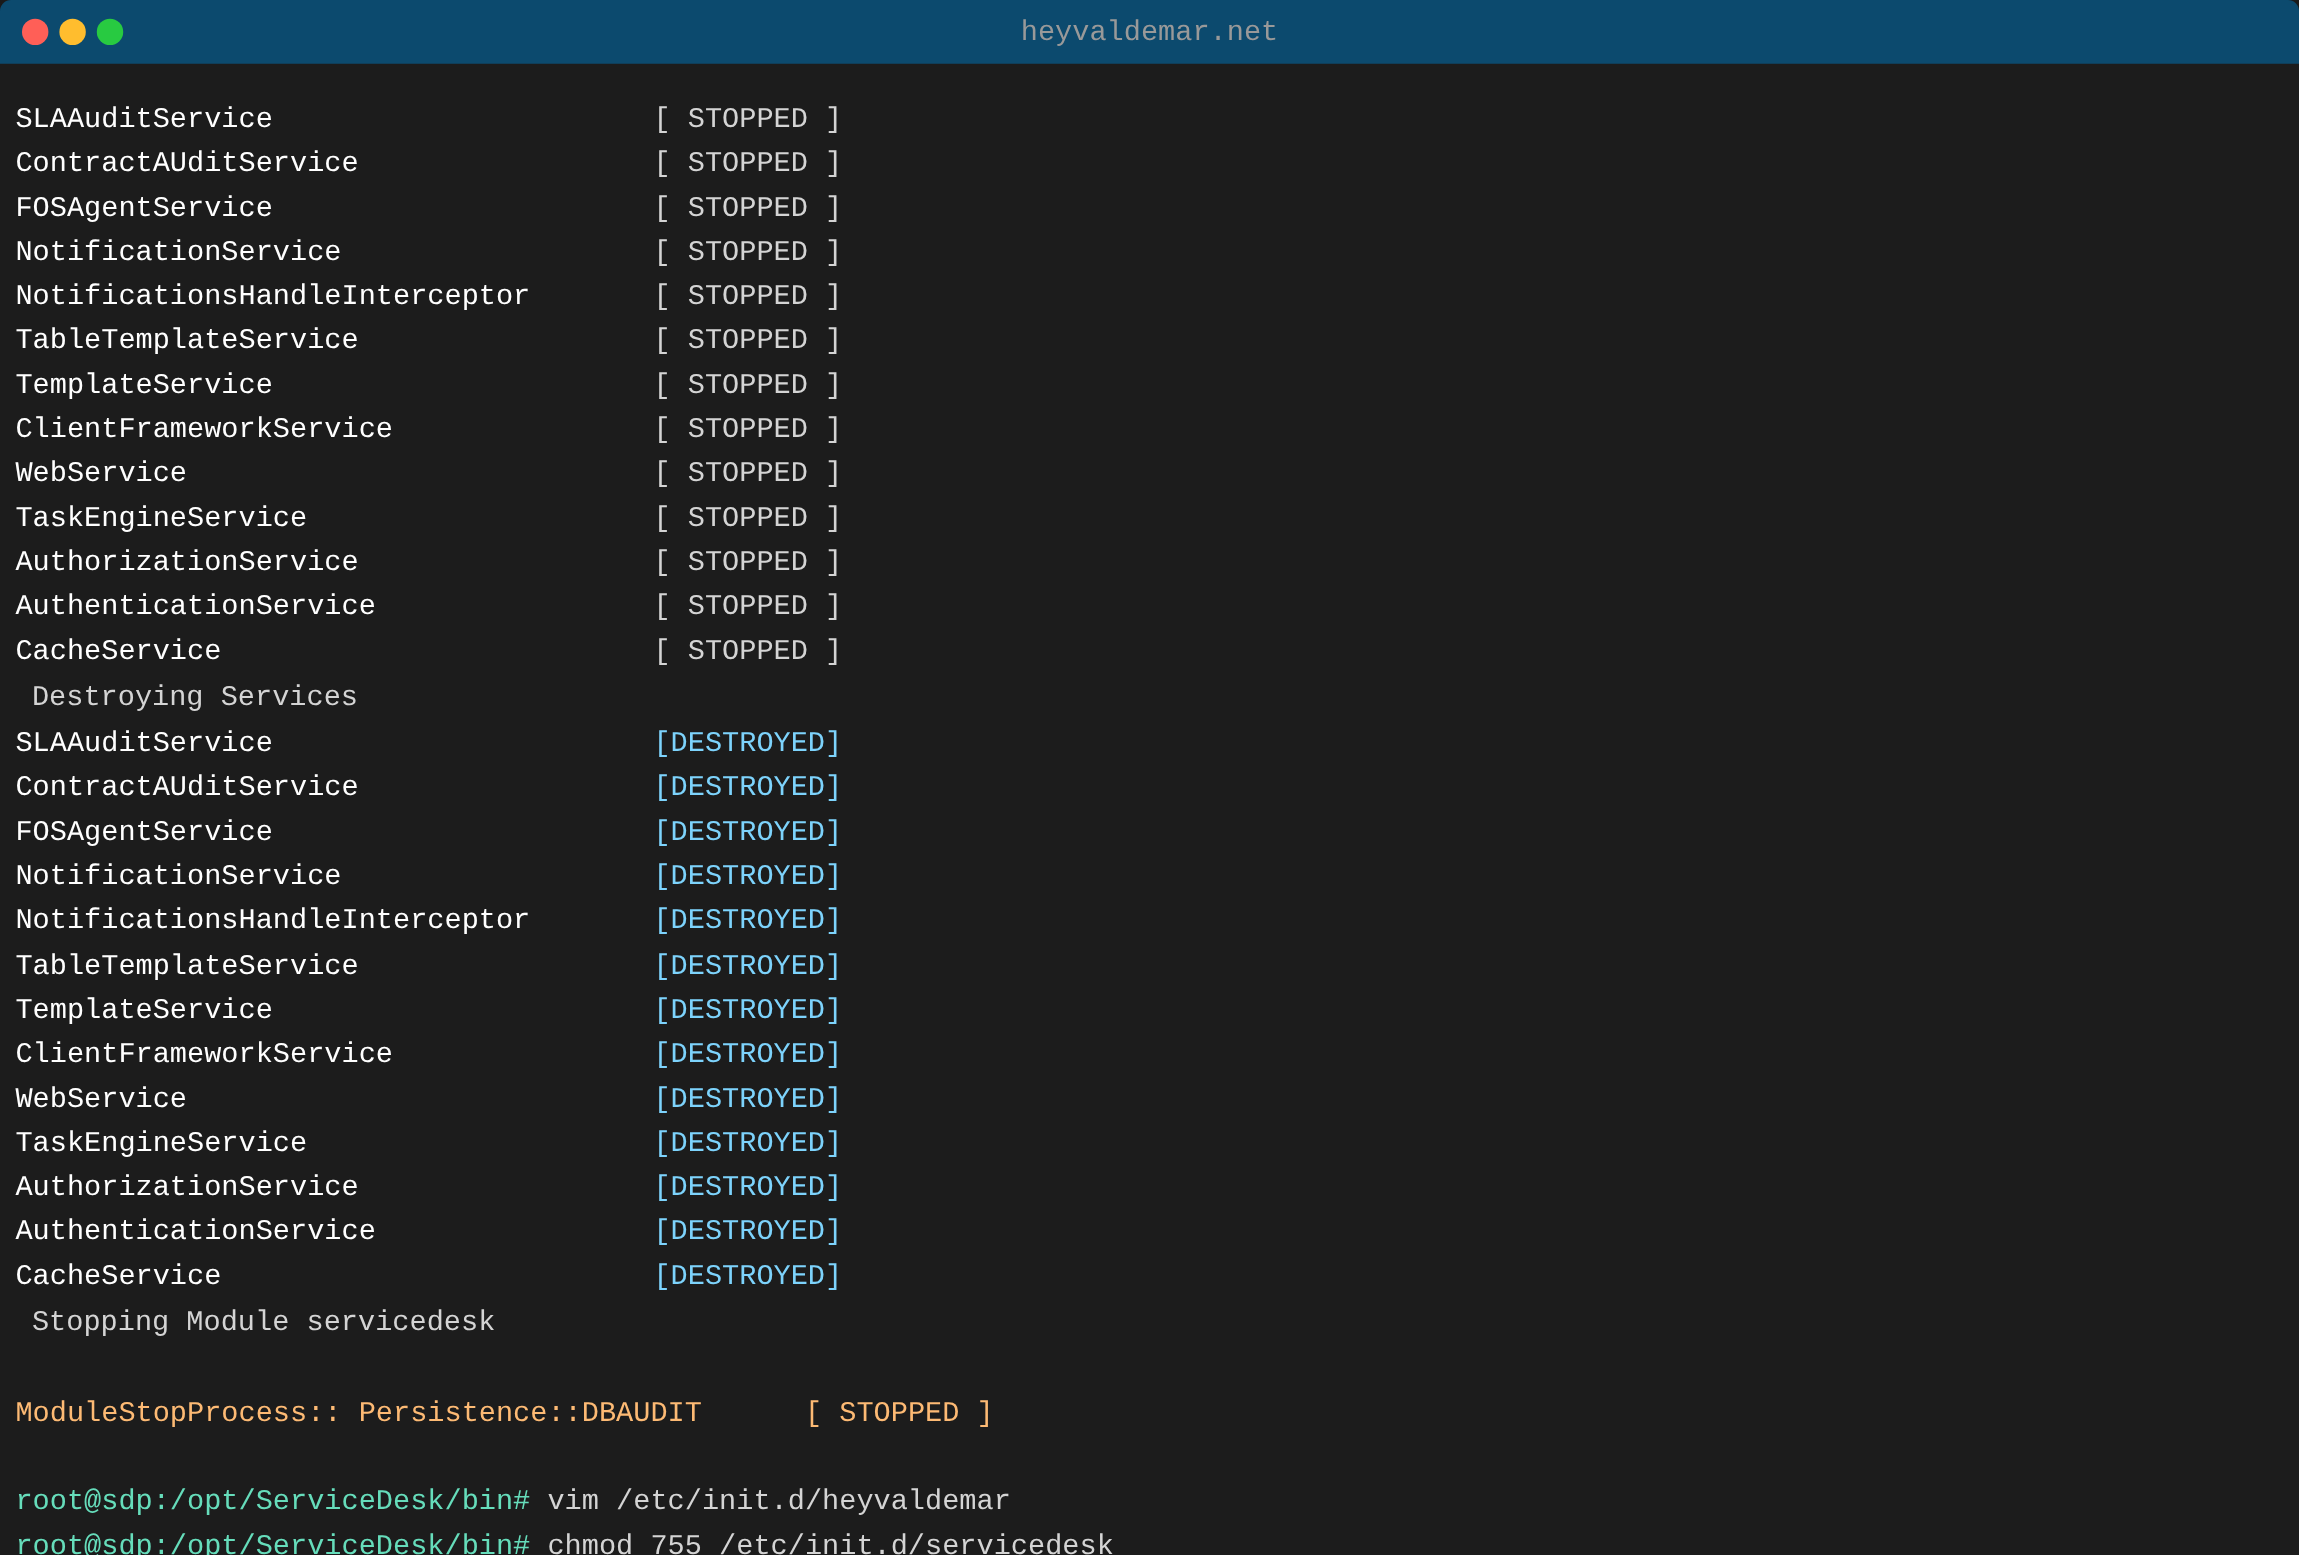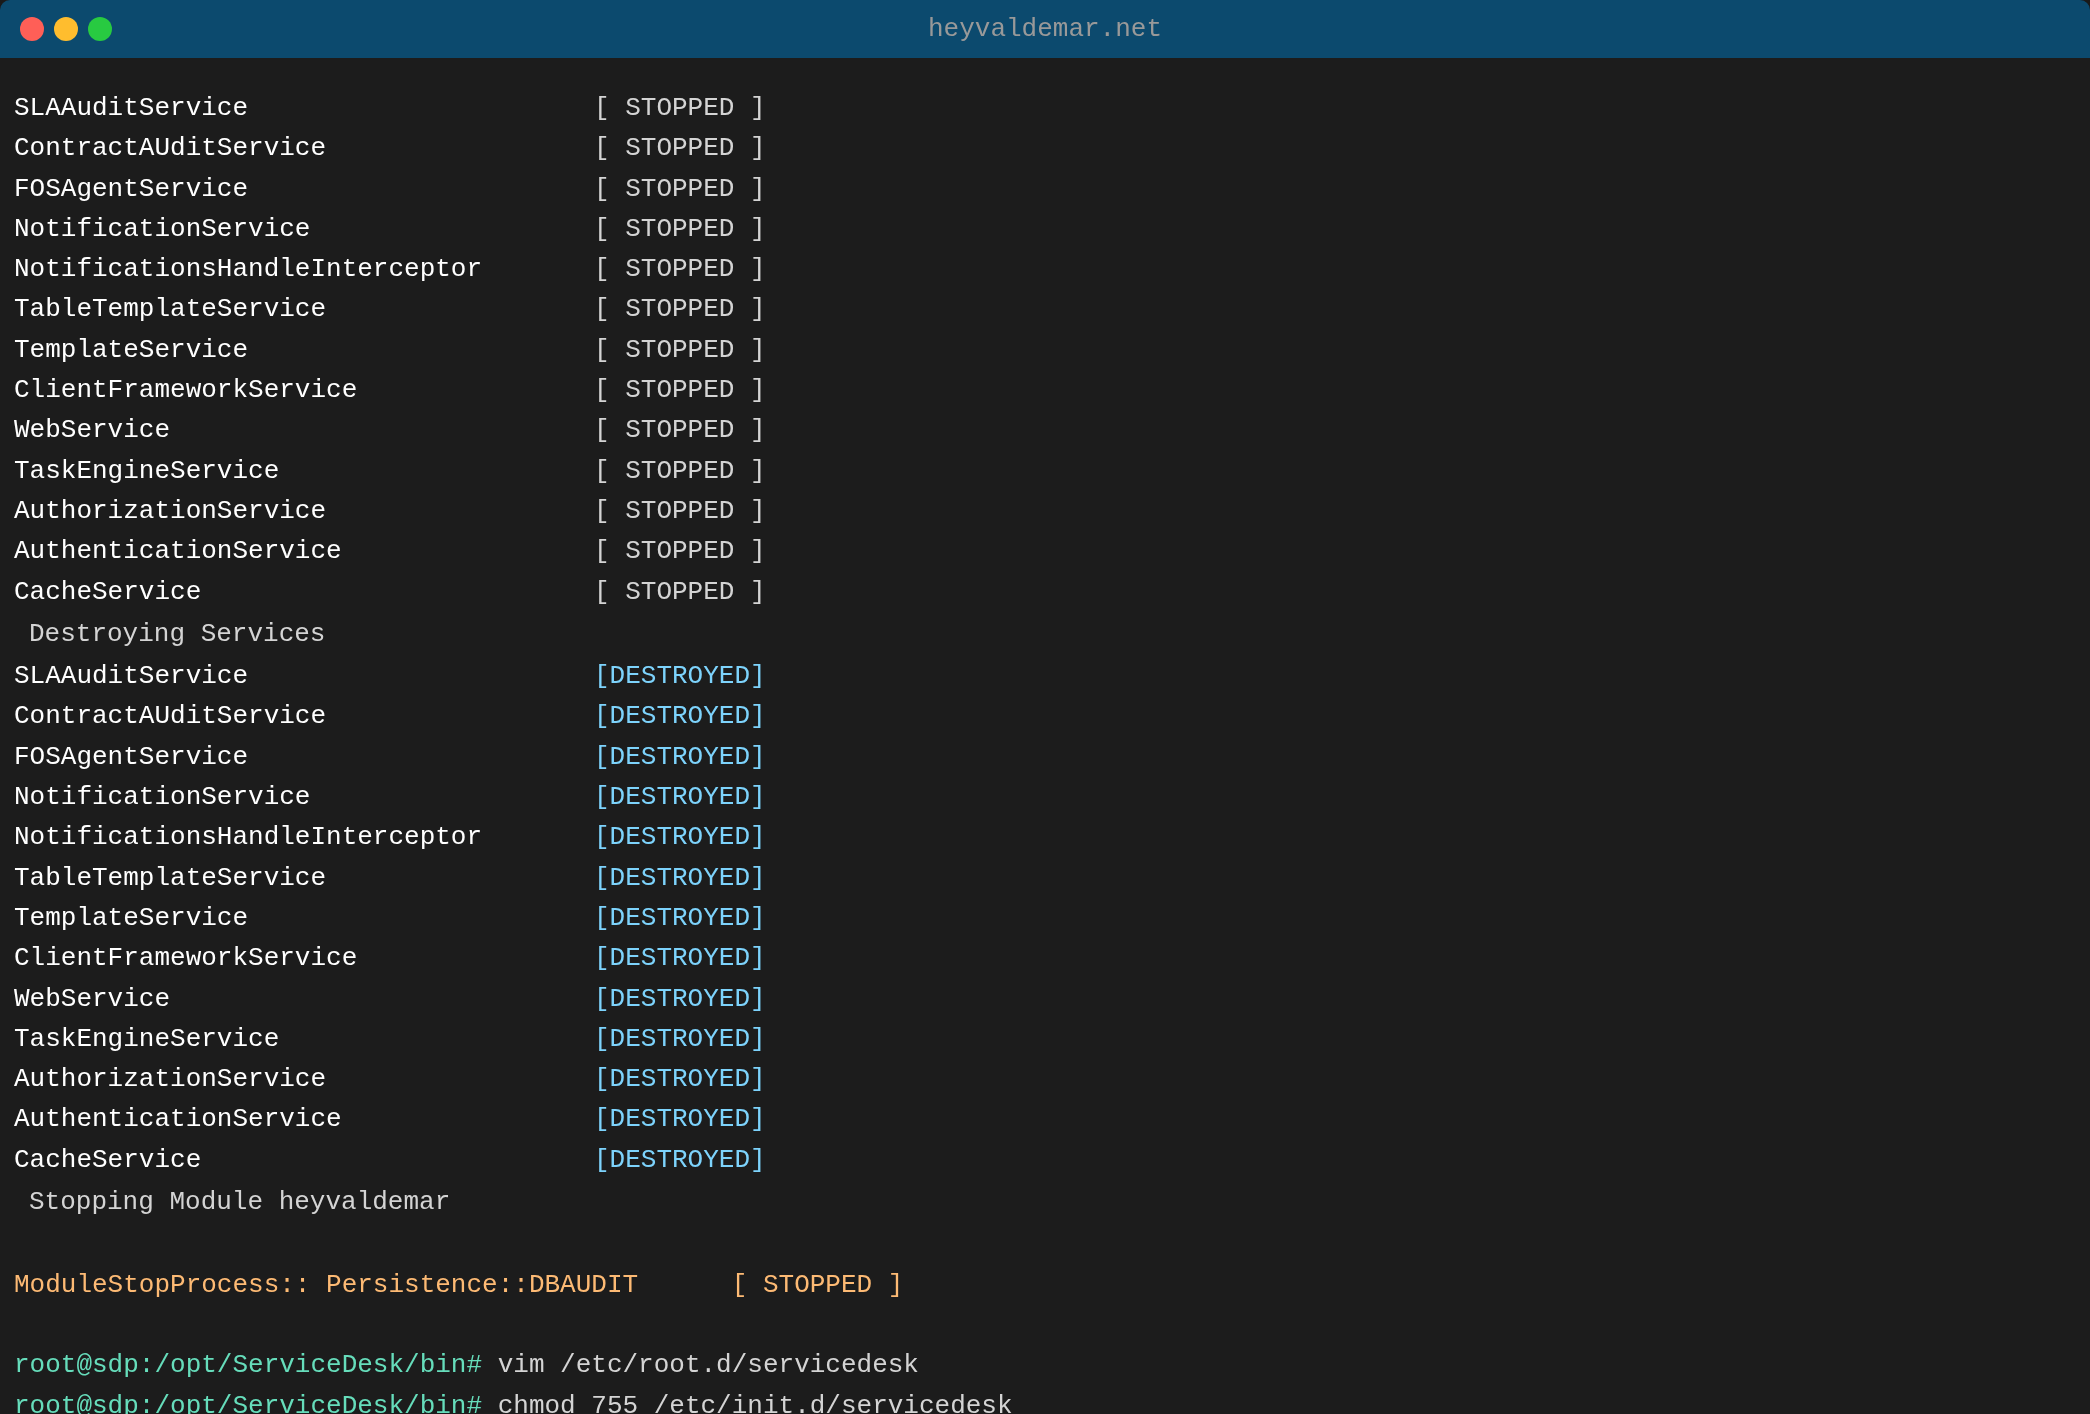--- a/index.html
+++ b/index.html
@@ -162,30 +162,30 @@
         <div class="line"><span class="service-name">TemplateService</span><span class="status-destroyed">[DESTROYED]</span></div>
         <div class="line"><span class="service-name">ClientFrameworkService</span><span class="status-destroyed">[DESTROYED]</span></div>
         <div class="line"><span class="service-name">WebService</span><span class="status-destroyed">[DESTROYED]</span></div>
         <div class="line"><span class="service-name">TaskEngineService</span><span class="status-destroyed">[DESTROYED]</span></div>
         <div class="line"><span class="service-name">AuthorizationService</span><span class="status-destroyed">[DESTROYED]</span></div>
         <div class="line"><span class="service-name">AuthenticationService</span><span class="status-destroyed">[DESTROYED]</span></div>
         <div class="line"><span class="service-name">CacheService</span><span class="status-destroyed">[DESTROYED]</span></div>
       </div>
 
     <div class="line section-header">
-      <span>Stopping Module heyvaldemar</span>
+      <span>Stopping Module servicedesk</span>
     </div>
 
     <div class="blank-line"></div>
 
     <div class="line module-line">
       <span><span>ModuleStopProcess:: Persistence::DBAUDIT</span>      <span>[ STOPPED ]</span></span>
     </div>
 
     <div class="blank-line"></div>
 
     <div id="prompt-lines-container">
-        <div class="prompt-line"><span class="prompt">root@sdp:/opt/ServiceDesk/bin# </span><span class="command">vim /etc/root.d/servicedesk</span></div>
+        <div class="prompt-line"><span class="prompt">root@sdp:/opt/ServiceDesk/bin# </span><span class="command">vim /etc/init.d/heyvaldemar</span></div>
         <div class="prompt-line"><span class="prompt">root@sdp:/opt/ServiceDesk/bin# </span><span class="command">chmod 755 /etc/init.d/servicedesk</span></div>
       </div>
 
   </div>
 </div>
 
 </body></html>

